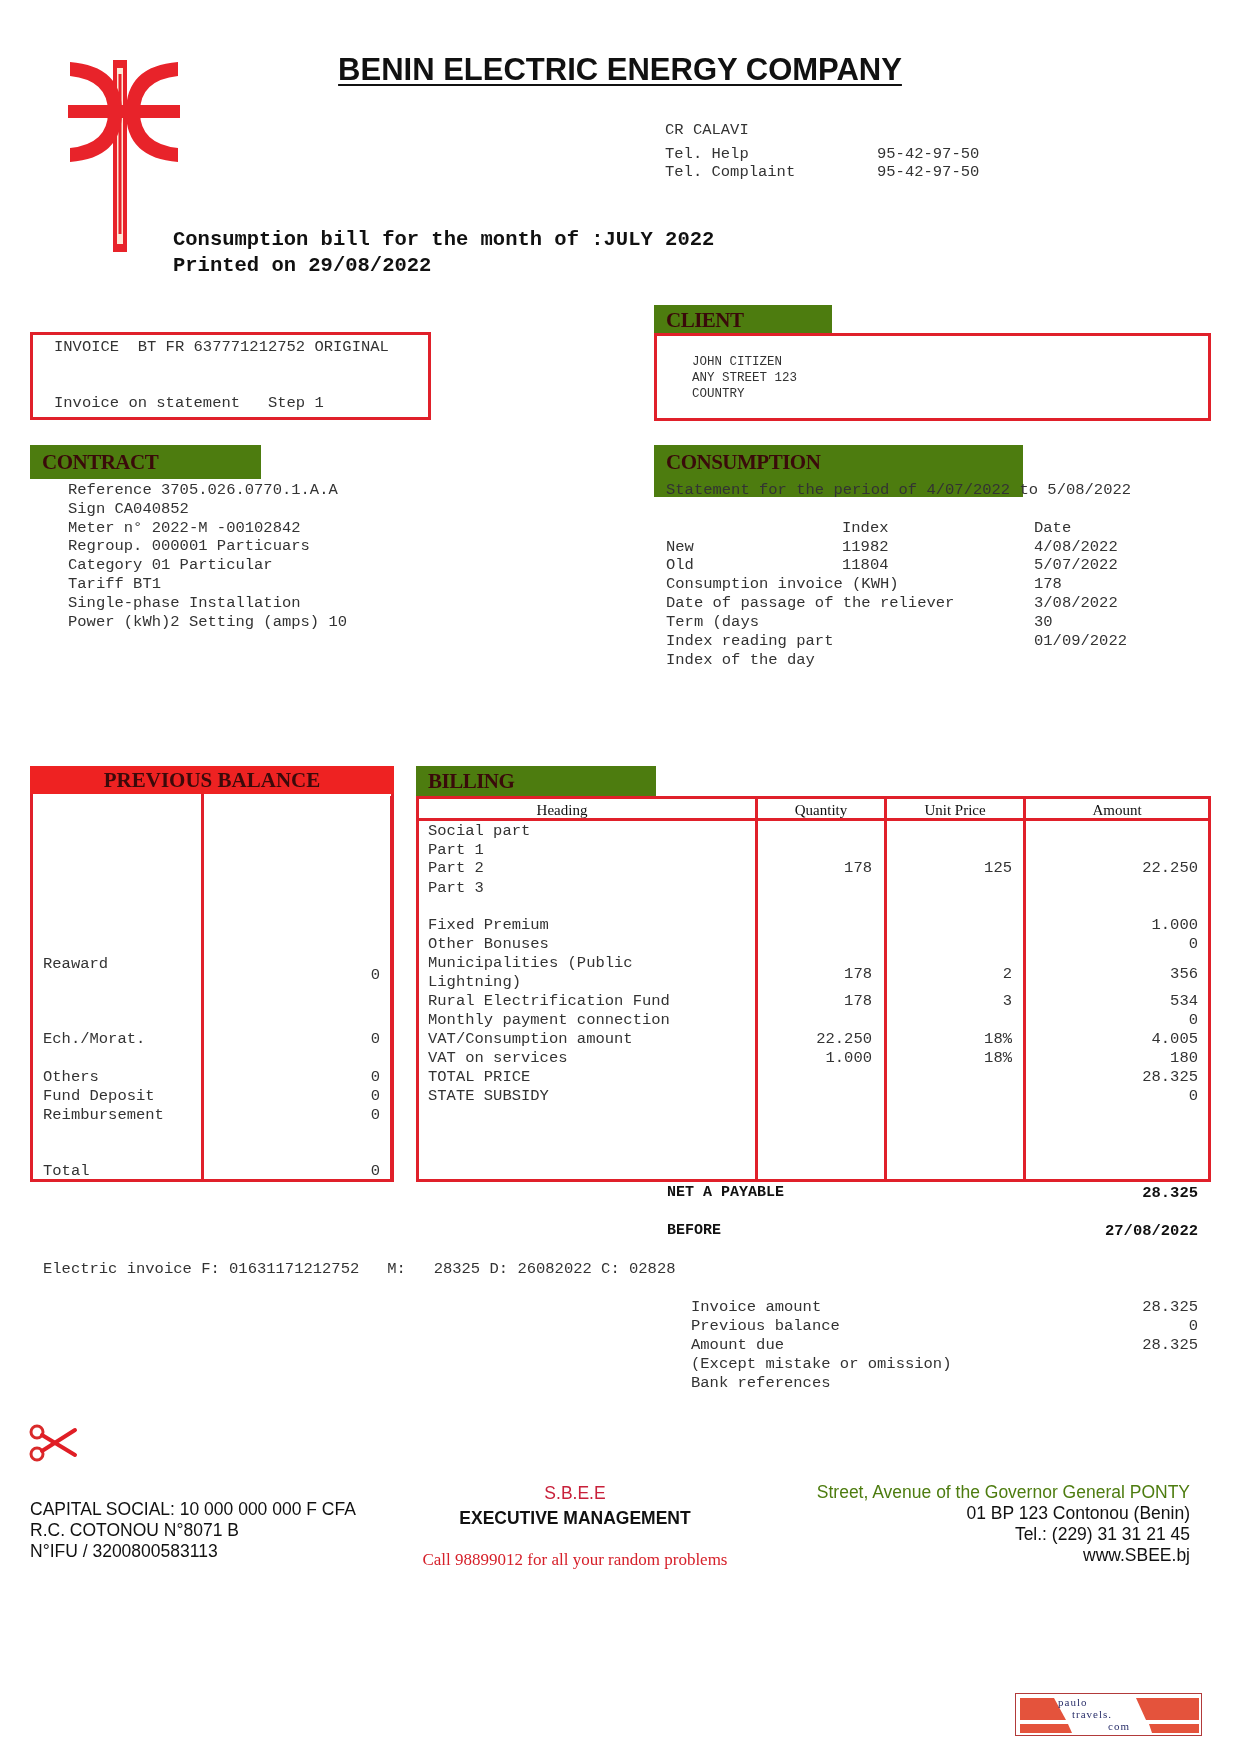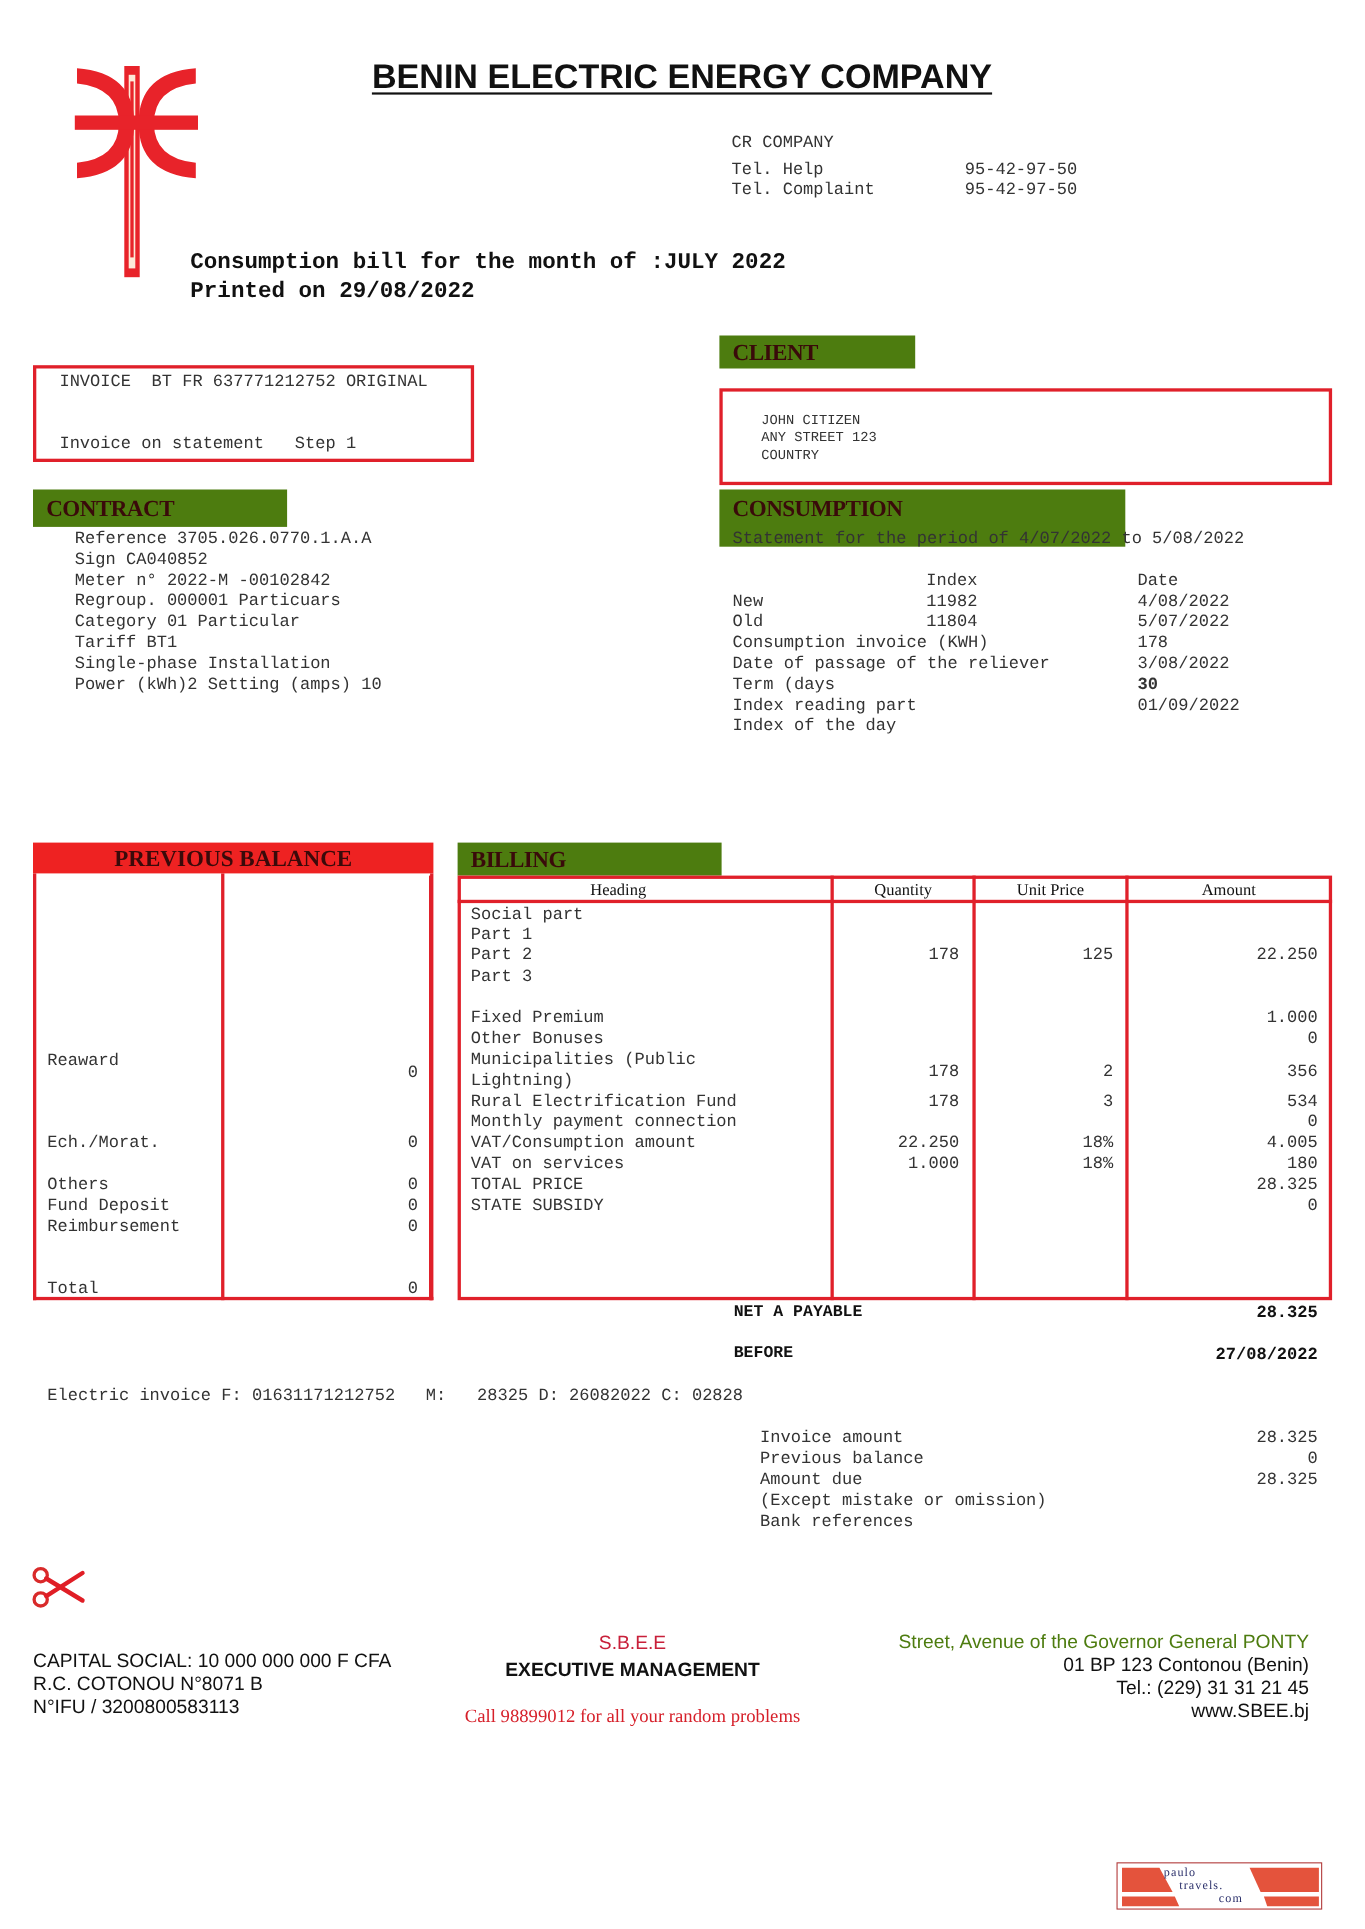--- a/index.html
+++ b/index.html
@@ -28,36 +28,36 @@
     <rect x="51" y="12" width="6" height="176" fill="#fde9d8"></rect>
     <rect x="52.5" y="18" width="3" height="160" fill="#e8232a"></rect>
     <path d="M4 6 Q56 10 56 56 Q56 102 4 106 L4 92 Q42 88 42 56 Q42 24 4 20 Z" fill="#e8232a"></path>
     <path d="M112 6 Q60 10 60 56 Q60 102 112 106 L112 92 Q74 88 74 56 Q74 24 112 20 Z" fill="#e8232a"></path>
     <rect x="2" y="49" width="112" height="13" fill="#e8232a"></rect>
   </svg>
 </div>
 
 <div class="abs sans" style="left:315px;top:52px;width:610px;text-align:center;font-size:31px;font-weight:bold;color:#111;text-decoration:underline;text-decoration-thickness:2px;text-underline-offset:4px;">BENIN ELECTRIC ENERGY COMPANY</div>
 
-<div class="abs ln" style="left:665px;top:121px;">CR COMPANY</div>
+<div class="abs ln" style="left:665px;top:121px;">CR CALAVI</div>
 <div class="abs ln" style="left:665px;top:145px;">Tel. Help</div>
 <div class="abs ln" style="left:877px;top:145px;">95-42-97-50</div>
 <div class="abs ln" style="left:665px;top:163px;">Tel. Complaint</div>
 <div class="abs ln" style="left:877px;top:163px;">95-42-97-50</div>
 
 <div class="abs mono" style="left:173px;top:228px;font-size:20.5px;font-weight:bold;color:#111;white-space:pre;">Consumption bill for the month of :JULY 2022</div>
 <div class="abs mono" style="left:173px;top:254px;font-size:20.5px;font-weight:bold;color:#111;white-space:pre;">Printed on 29/08/2022</div>
 
 <div class="red-box" style="left:30px;top:332px;width:401px;height:88px;">
   <div class="abs ln" style="left:21px;top:3px;">INVOICE  BT FR 637771212752 ORIGINAL</div>
   <div class="abs ln" style="left:21px;top:59px;">Invoice on statement   Step 1</div>
 </div>
 
 <div class="red-tab" style="left:654px;top:305px;width:178px;height:30px;">CLIENT</div>
-<div class="red-box" style="left:654px;top:333px;width:557px;height:88px;margin-top:20px;">
+<div class="red-box" style="left:654px;top:333px;width:557px;height:88px;">
   <div class="abs mono" style="left:35px;top:19px;font-size:12.5px;color:#333;">JOHN CITIZEN</div>
   <div class="abs mono" style="left:35px;top:35px;font-size:12.5px;color:#333;">ANY STREET 123</div>
   <div class="abs mono" style="left:35px;top:51px;font-size:12.5px;color:#333;">COUNTRY</div>
 </div>
 
 <div class="red-tab" style="left:30px;top:445px;width:231px;height:34px;line-height:34px;">CONTRACT</div>
 <div class="abs" style="left:68px;top:481px;">
   <div class="ln">Reference 3705.026.0770.1.A.A</div>
   <div class="ln">Sign CA040852</div>
   <div class="ln">Meter n° 2022-M -00102842</div>
@@ -81,21 +81,21 @@
 <div class="abs ln" style="left:842px;top:556px;">11804</div>
 <div class="abs ln" style="left:1034px;top:556px;">5/07/2022</div>
 
 <div class="abs ln" style="left:666px;top:575px;">Consumption invoice (KWH)</div>
 <div class="abs ln" style="left:1034px;top:575px;">178</div>
 
 <div class="abs ln" style="left:666px;top:594px;">Date of passage of the reliever</div>
 <div class="abs ln" style="left:1034px;top:594px;">3/08/2022</div>
 
 <div class="abs ln" style="left:666px;top:613px;">Term (days</div>
-<div class="abs ln" style="left:1034px;top:613px;font-weight:bold;">30</div>
+<div class="abs ln" style="left:1034px;top:613px;">30</div>
 
 <div class="abs ln" style="left:666px;top:632px;">Index reading part</div>
 <div class="abs ln" style="left:1034px;top:632px;">01/09/2022</div>
 
 <div class="abs ln" style="left:666px;top:651px;">Index of the day</div>
 
 <div class="abs" style="left:30px;top:766px;width:364px;height:28px;background:#ee2222;text-align:center;font-family:'Liberation Serif',serif;font-weight:bold;font-size:21px;color:#3a0a0a;line-height:28px;">
   <span>PREVIOUS BALANCE</span>
 </div>
 <div class="abs" style="left:30px;top:794px;width:364px;height:388px;border-left:3px solid #e0202a;border-right:3px solid #e0202a;border-bottom:3px solid #e0202a;box-sizing:border-box;"></div>

